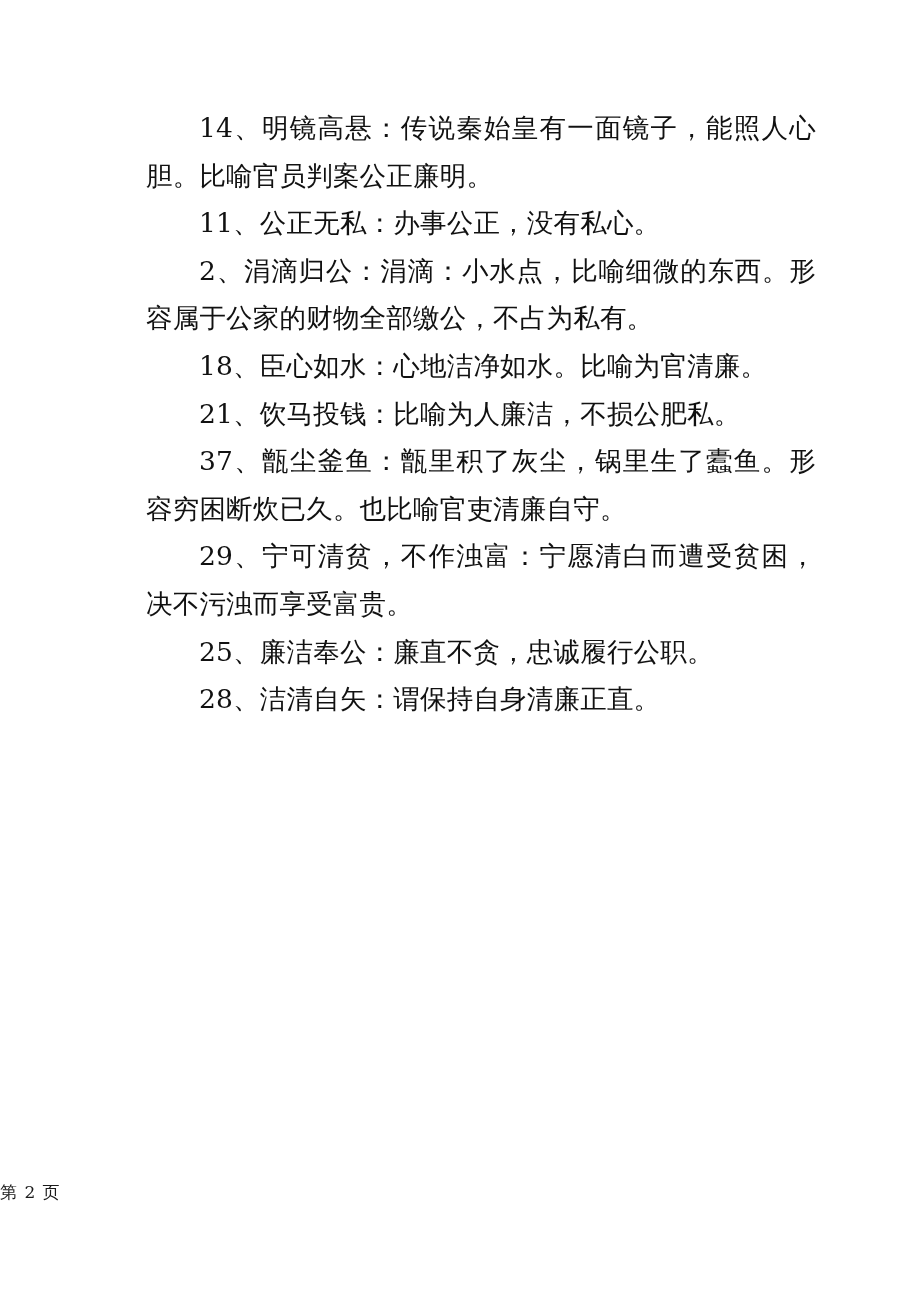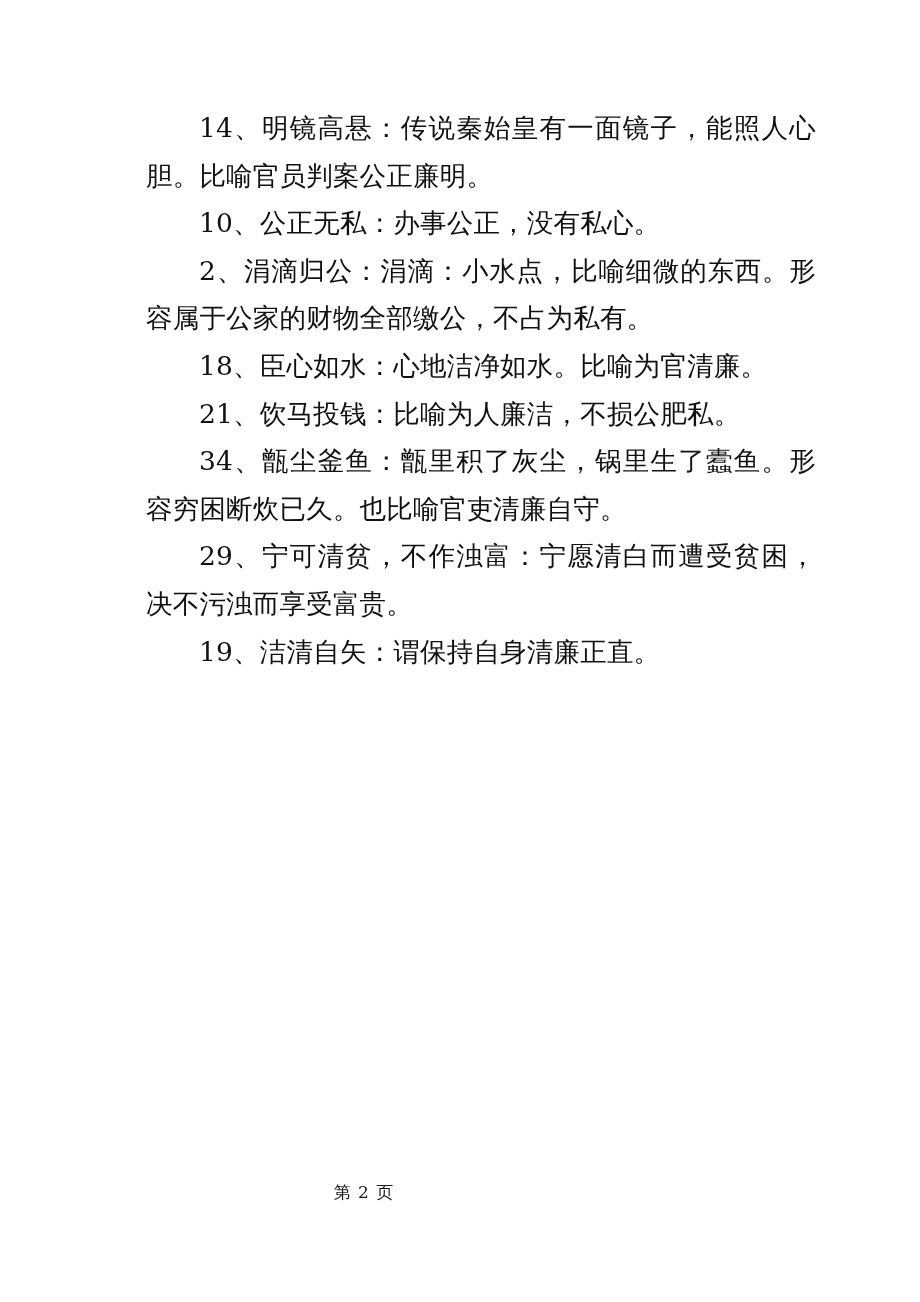--- a/index.html
+++ b/index.html
@@ -39,44 +39,44 @@
     margin: 0;
     letter-spacing: 0.2px;
     color: #111111;
     word-break: break-all;
   }
   .footer {
     position: absolute;
     left: 0;
     top: 1181px;
     width: 728px;
-    text-align: center;
   }
   .footer-text {
     display: inline-block;
     font-size: 17px;
     line-height: 22px;
     color: #1a1a1a;
     letter-spacing: 1px;
     font-family: "DejaVu Serif", "Liberation Serif", serif;
   }
 </style>
 </head>
 <body>
 
 <div class="page">
 
   <div class="doc-body">
     <p class="para">14、明镜高悬：传说秦始皇有一面镜子，能照人心胆。比喻官员判案公正廉明。</p>
-    <p class="para">10、公正无私：办事公正，没有私心。</p>
+    <p class="para">11、公正无私：办事公正，没有私心。</p>
     <p class="para">2、涓滴归公：涓滴：小水点，比喻细微的东西。形容属于公家的财物全部缴公，不占为私有。</p>
     <p class="para">18、臣心如水：心地洁净如水。比喻为官清廉。</p>
     <p class="para">21、饮马投钱：比喻为人廉洁，不损公肥私。</p>
-    <p class="para">34、甑尘釜鱼：甑里积了灰尘，锅里生了蠹鱼。形容穷困断炊已久。也比喻官吏清廉自守。</p>
+    <p class="para">37、甑尘釜鱼：甑里积了灰尘，锅里生了蠹鱼。形容穷困断炊已久。也比喻官吏清廉自守。</p>
     <p class="para">29、宁可清贫，不作浊富：宁愿清白而遭受贫困，决不污浊而享受富贵。</p>
-    <p class="para">19、洁清自矢：谓保持自身清廉正直。</p>
+    <p class="para">25、廉洁奉公：廉直不贪，忠诚履行公职。</p>
+    <p class="para">28、洁清自矢：谓保持自身清廉正直。</p>
   </div>
 
   <div class="footer">
     <span class="footer-text">第 2 页</span>
   </div>
 
 </div>
 
 </body></html>

